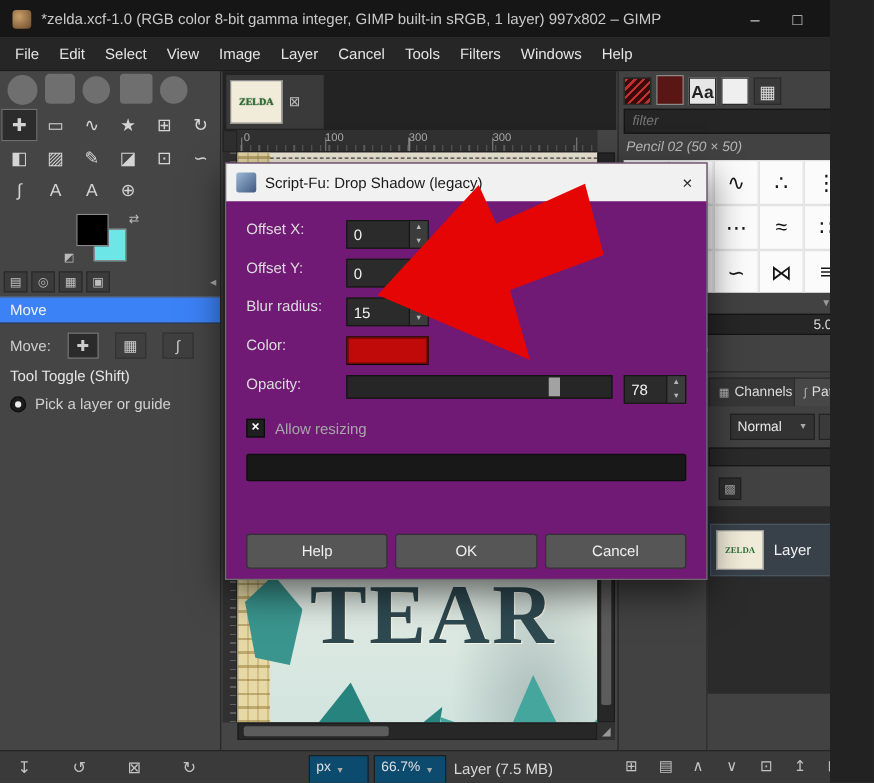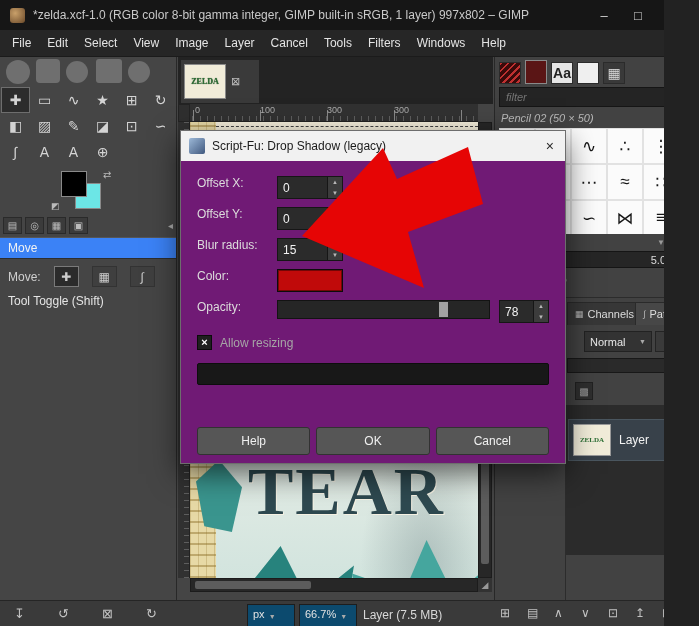--- a/index.html
+++ b/index.html
@@ -209,20 +209,24 @@
 
     <div id="tool-options">
       <div class="to-header">Move</div>
       <div class="move-row">
         <span style="color:#cfcfcf">Move:</span>
         <div class="mode-btn sel">✚</div>
         <div class="mode-btn">▦</div>
         <div class="mode-btn">∫</div>
       </div>
       <div class="hint">Tool Toggle (Shift)</div>
+      <div class="radio-row">
+        <span class="radio sel"></span>
+        <span>Pick a layer or guide</span>
+      </div>
     </div>
   </div>
 
   <div id="tabstrip">
     <div id="canvas-tab">
       <div id="tab-thumb">
           <span>ZELDA</span>
         </div>
       <span id="tab-close">⊠</span>
     </div>

